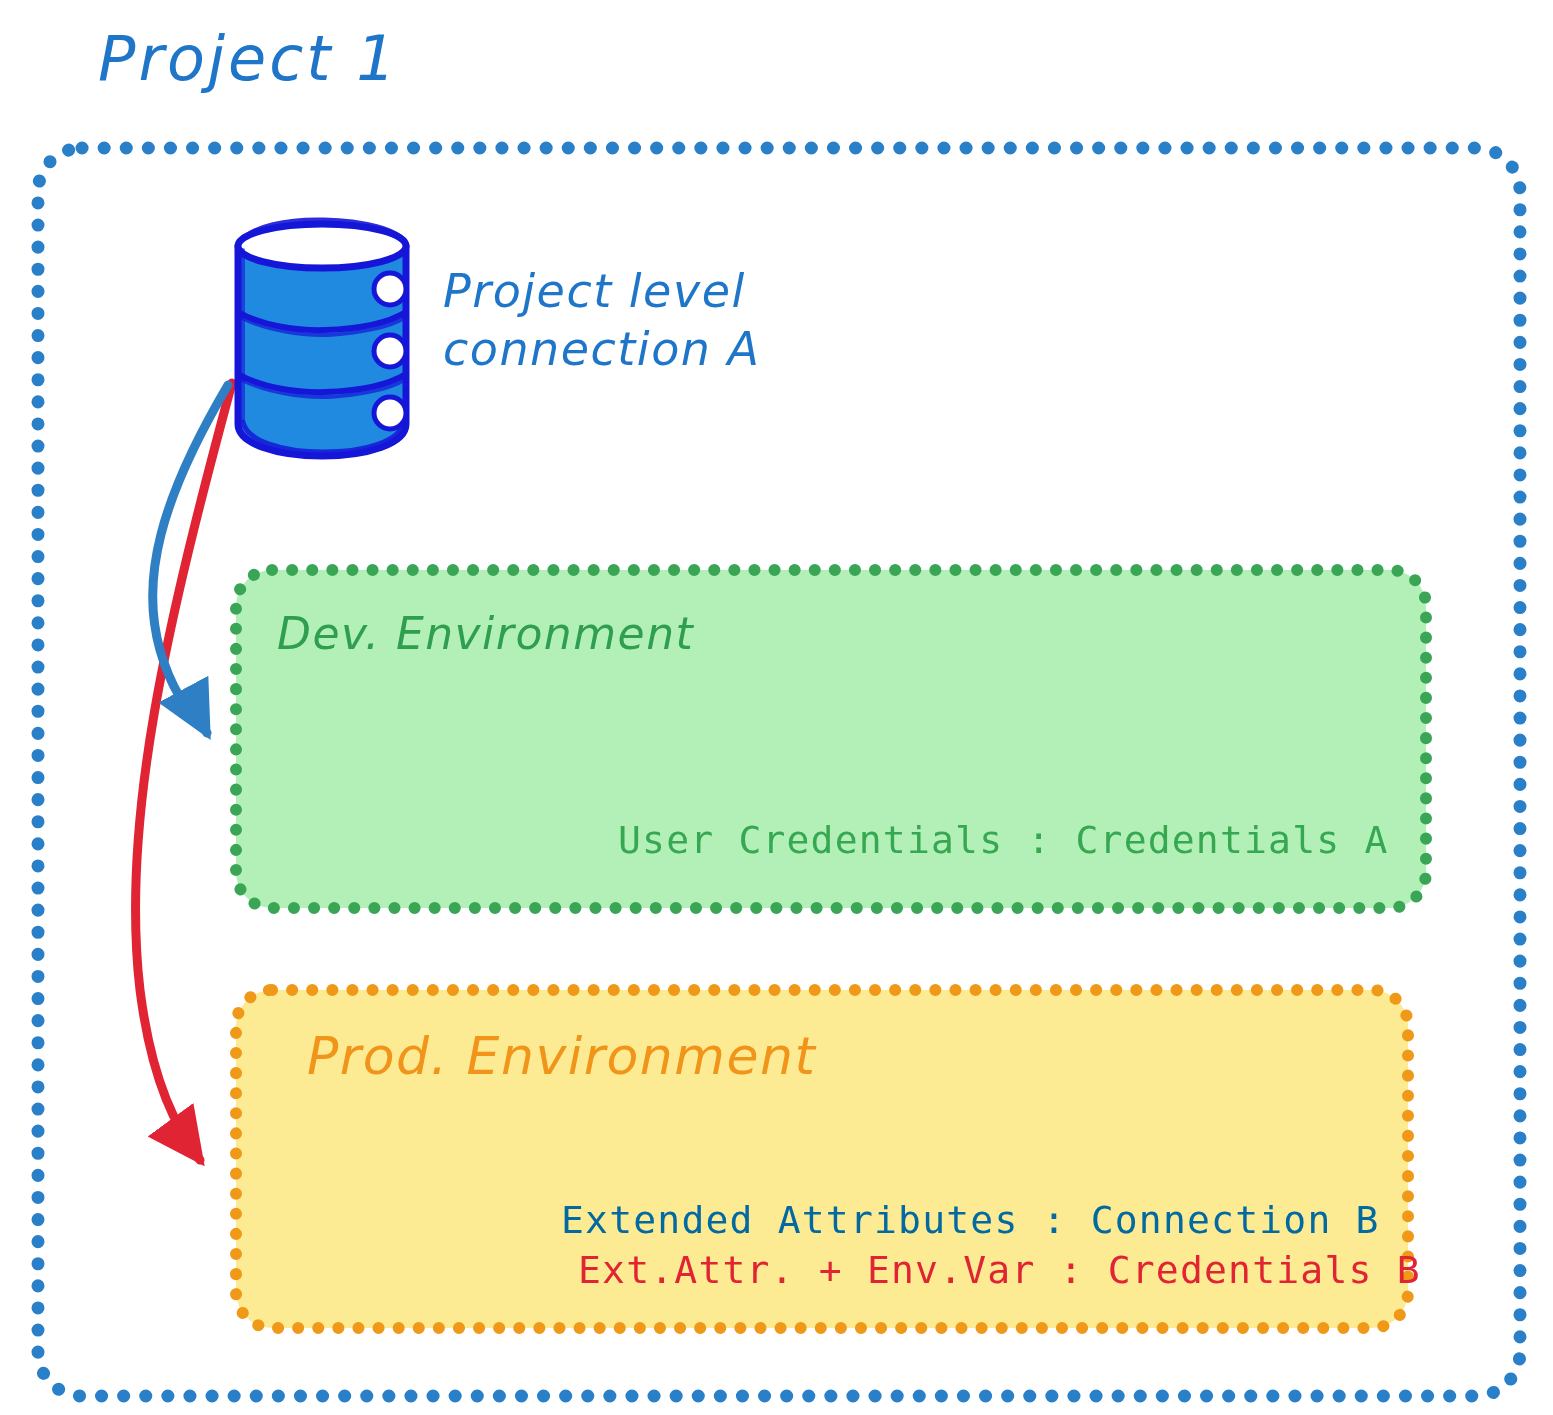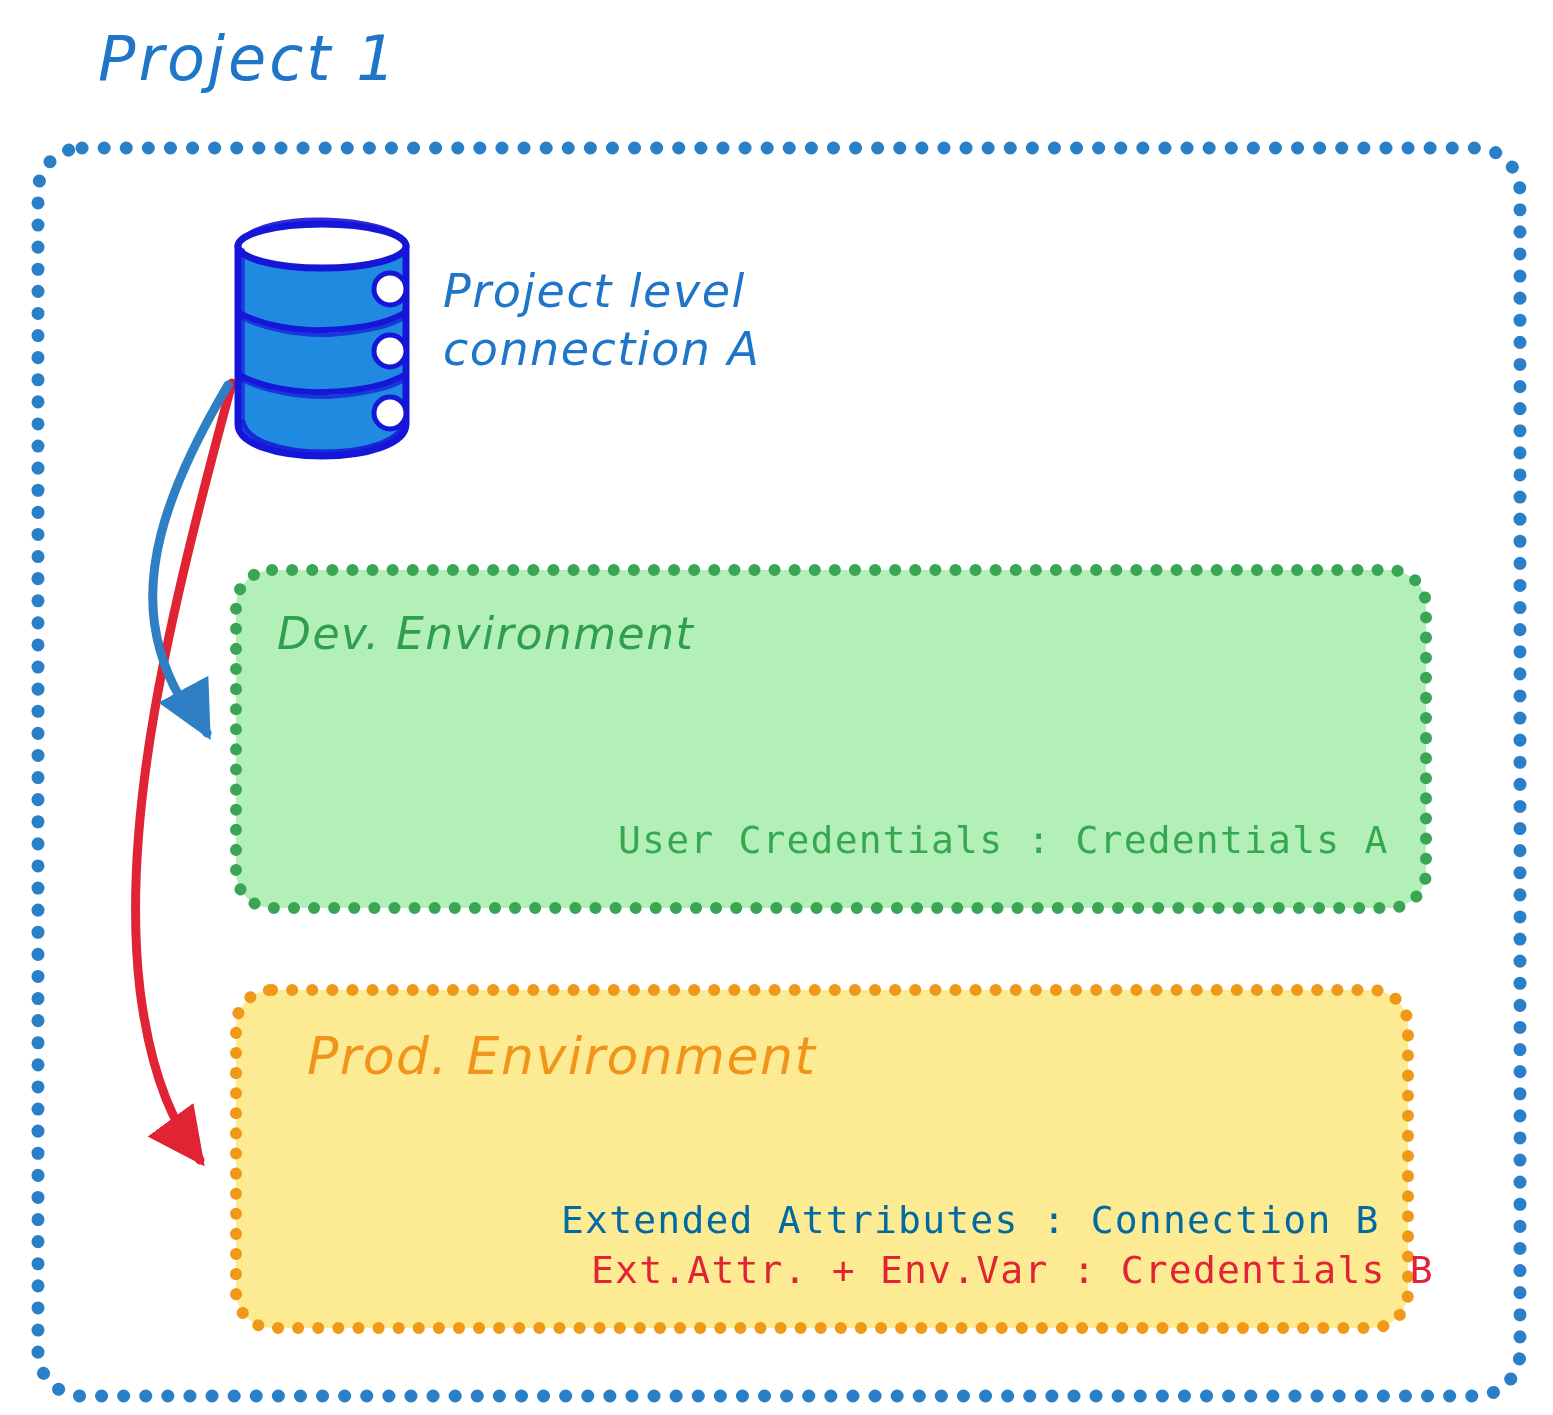--- a/index.html
+++ b/index.html
@@ -80,21 +80,21 @@
     letter-spacing: 1.2px;
   }
   #prod-line-1 {
     left: 561px;
     top: 1198px;
     font-size: 38px;
     color: #0369a1;
     letter-spacing: 1.2px;
   }
   #prod-line-2 {
-    left: 591px;
+    left: 578px;
     top: 1248px;
     font-size: 38px;
     color: #e02434;
     letter-spacing: 1.2px;
   }
 </style>
 </head>
 <body>
 
 <div id="stage">

